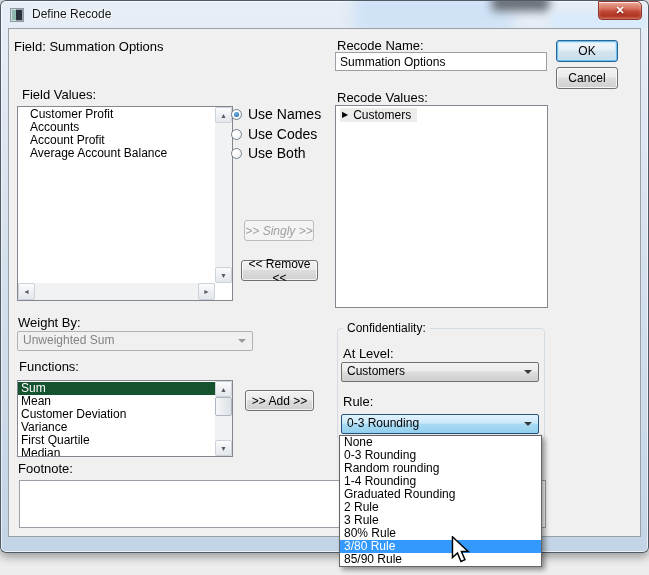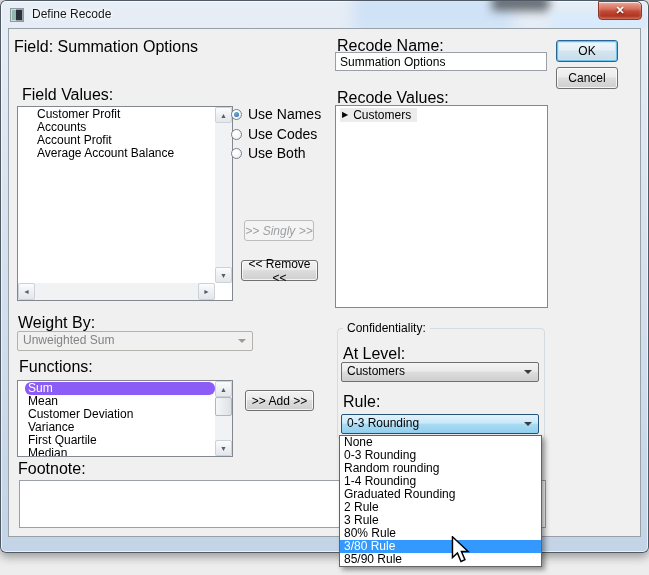--- a/index.html
+++ b/index.html
@@ -26,27 +26,27 @@
   .close-btn{
     position:absolute;left:598px;top:1px;width:44px;height:19px;border:1px solid #8f372a;
     border-radius:0 5px 4px 4px;box-sizing:border-box;cursor:default;
     background:linear-gradient(180deg,#eda899 0%,#d5705d 40%,#c04a36 55%,#b03524 82%,#ca5840 100%);
     box-shadow:inset 0 1px 0 rgba(255,255,255,.7), inset 0 0 3px rgba(255,255,255,.35);
     color:#fff;font-size:11px;font-weight:bold;text-align:center;line-height:17px;
     text-shadow:0 1px 2px #6b140a;
   }
   .client{position:absolute;left:8px;top:28px;width:633px;height:509px;background:#f0f0f0;
     border:1px solid #99a1a8;box-sizing:border-box;}
-  .lbl{position:absolute;font-size:16px;color:#000;white-space:nowrap;line-height:13px;}
+  .lbl{position:absolute;font-size:13px;color:#000;white-space:nowrap;line-height:13px;}
   .listbox{position:absolute;background:#fff;border:1px solid #828790;box-sizing:border-box;overflow:hidden;}
-  .lb-rows{position:absolute;left:0;top:1px;padding-left:7px;}
+  .lb-rows{position:absolute;left:0;top:1px;}
   .row{height:13px;line-height:13px;font-size:12px;white-space:nowrap;}
   .fv-row{padding-left:12px;}
   .fn-row{padding-left:3px;}
-  .row.sel{background:#8b5cf6;color:#fff;border-radius:6px;}
+  .row.sel{background:#14532d;color:#fff;}
   .vscroll{position:absolute;top:0;right:0;width:17px;bottom:0;background:#f1f2f4;}
   .vscroll.short{bottom:17px;}
   .hscroll{position:absolute;left:0;bottom:0;right:17px;height:17px;background:#f1f2f4;}
   .sb-btn{position:absolute;display:flex;align-items:center;justify-content:center;
     font-size:7px;color:#555e67;background:linear-gradient(180deg,#fbfcfd,#eef0f3 50%,#e4e7eb);
     border:1px solid #ccd2d9;border-radius:2px;box-sizing:border-box;}
   .sb-up{left:0;top:0;width:17px;height:16px;}
   .sb-down{left:0;bottom:0;width:17px;height:16px;}
   .sb-left{left:0;top:0;width:17px;height:17px;}
   .sb-right{right:0;top:0;width:17px;height:17px;}

